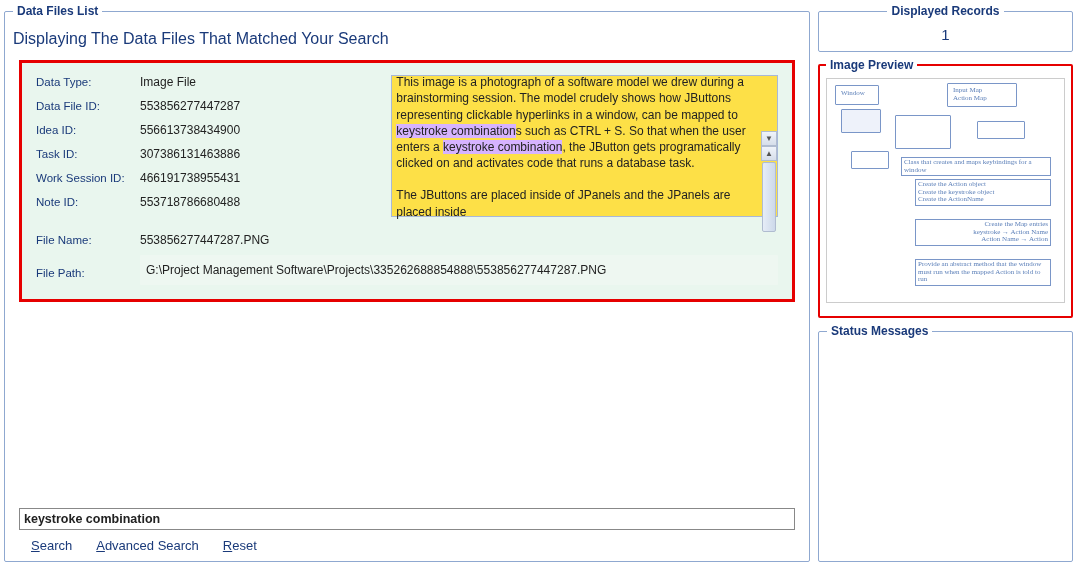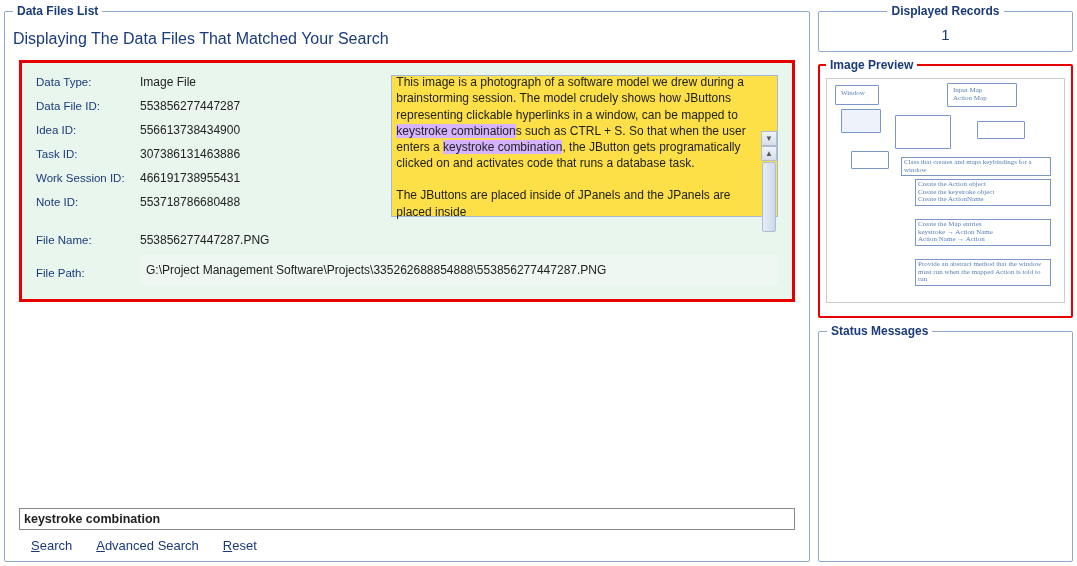--- a/index.html
+++ b/index.html
@@ -195,21 +195,21 @@
         <div class="dia box" style="left:8px; top:6px; width:44px; height:20px;"></div>
         <div class="dia" style="left:14px; top:10px;">Window</div>
         <div class="dia box" style="left:14px; top:30px; width:40px; height:24px; background:#eef2fa;"></div>
         <div class="dia box" style="left:120px; top:4px; width:70px; height:24px;"></div>
         <div class="dia" style="left:126px; top:7px;">Input Map<br>Action Map</div>
         <div class="dia box" style="left:68px; top:36px; width:56px; height:34px;"></div>
         <div class="dia box" style="left:150px; top:42px; width:48px; height:18px;"></div>
         <div class="dia box" style="left:24px; top:72px; width:38px; height:18px;"></div>
         <div class="dia tbox" style="left:74px; top:78px; width:150px;">Class that creates and maps keybindings for a window</div>
         <div class="dia tbox" style="left:88px; top:100px; width:136px;">Create the Action object<br>Create the keystroke object<br>Create the ActionName</div>
-        <div class="dia tbox" style="left:88px; top:140px; width:136px;">Create the Map entries<br>keystroke → Action Name<br>Action Name → Action</div>
+        <div class="dia tbox" style="left:88px; top:140px; width:136px;text-align:right;">Create the Map entries<br>keystroke → Action Name<br>Action Name → Action</div>
         <div class="dia tbox" style="left:88px; top:180px; width:136px;">Provide an abstract method that the window must run when the mapped Action is told to run</div>
       </div>
     </fieldset>
 
     <fieldset class="fs-status">
       <legend>Status Messages</legend>
     </fieldset>
   </div>
 </div>
 

